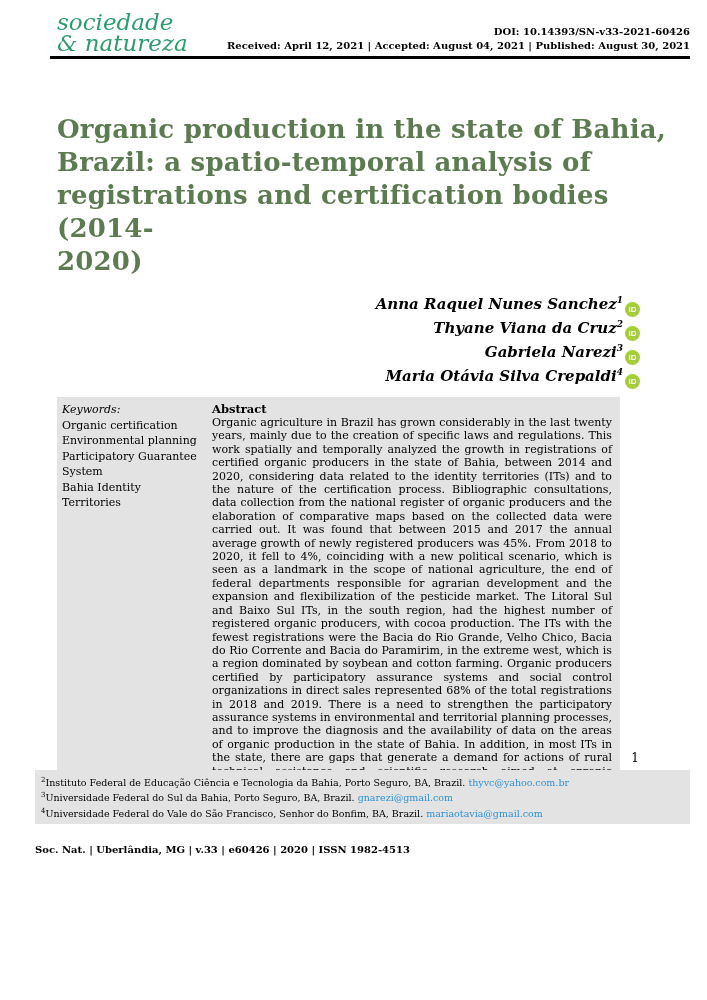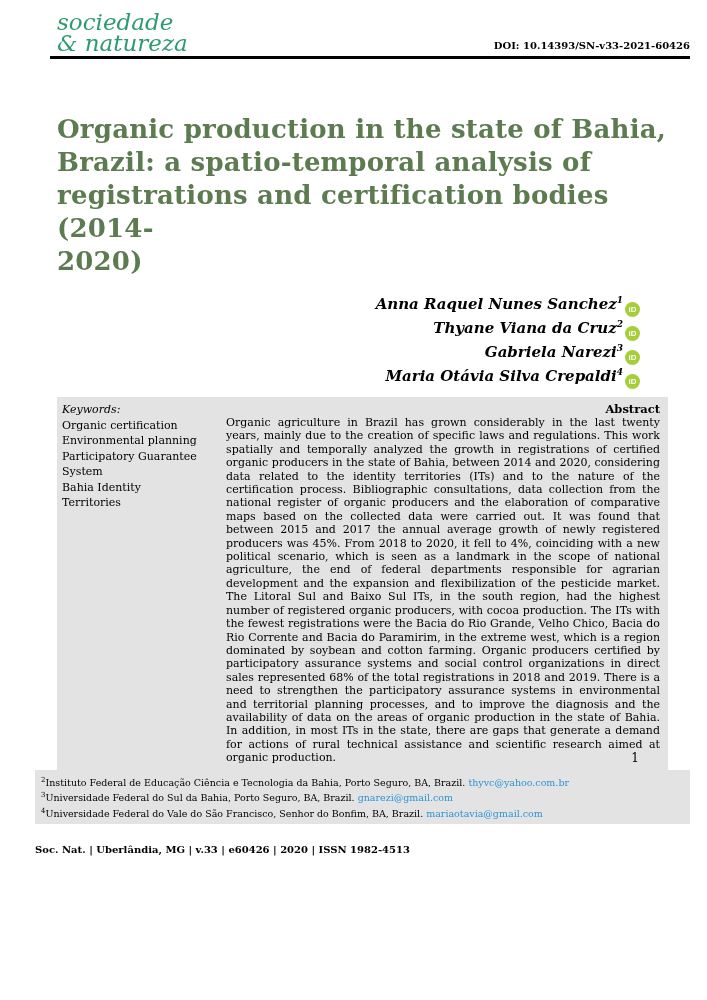--- a/index.html
+++ b/index.html
@@ -22,25 +22,25 @@
   .authors{margin:15px 67px 0 0;text-align:right;font-size:15px;font-weight:bold;font-style:italic;line-height:22.5px;color:#000;}
   .author-row{white-space:nowrap;}
   .author-sup{font-size:9px;vertical-align:super;line-height:0;}
   .orcid{
     display:inline-block;width:15px;height:15px;border-radius:50%;
     background:#a6ce39;color:#fff;text-align:center;
     font:bold 8px/15px "Liberation Sans", sans-serif;font-style:normal;
     margin-left:2px;vertical-align:-3px;
   }
   
-  .abstract-block{display:flex;gap:28px;margin:8px 39px 0 57px;background:#e3e3e3;padding:5px 8px 6px 5px;}
+  .abstract-block{display:flex;gap:14px;margin:8px 87px 0 57px;background:#e3e3e3;padding:5px 8px 6px 5px;}
   .kw-col{width:136px;flex-shrink:0;font-size:11px;line-height:15.5px;color:#000;}
   .kw-heading{font-style:italic;}
   .ab-col{flex:1;color:#000;}
-  .ab-heading{font-weight:bold;font-size:11.5px;line-height:14px;text-align:right;}
+  .ab-heading{font-weight:bold;font-size:11.5px;line-height:14px;}
   .ab-text{font-size:11px;line-height:13.4px;text-align:justify;}
   
   .bottom{position:absolute;left:0;right:0;bottom:10px;}
   .pageno{text-align:right;padding-right:68px;font-size:12px;line-height:15px;margin-bottom:4px;color:#000;}
   .footnotes{background:#e3e3e3;margin:0 17px 0 35px;padding:4px 6px;font-size:9.5px;line-height:13.2px;color:#000;}
   .footnote sup{font-size:7px;}
   .email{color:#2e93d4;text-decoration:none;cursor:pointer;}
   .footer{margin:20px 17px 0 35px;font-size:10px;font-weight:bold;color:#000;}
 </style>
 </head>
@@ -48,20 +48,21 @@
 
 <div class="page">
 
   <div class="header">
     <div class="logo">
       <div>sociedade</div>
       <div>&amp; natureza</div>
     </div>
     <div class="header-meta">
       <div>DOI: 10.14393/SN-v33-2021-60426</div>
+      <div>Received: April 12, 2021 | Accepted: August 04, 2021 | Published: August 30, 2021</div>
     </div>
   </div>
   <div class="header-rule"></div>
 
   <h1 class="title">Organic production in the state of Bahia,
 Brazil: a spatio-temporal analysis of
 registrations and certification bodies (2014-
 2020)</h1>
 
   <div class="authors">

